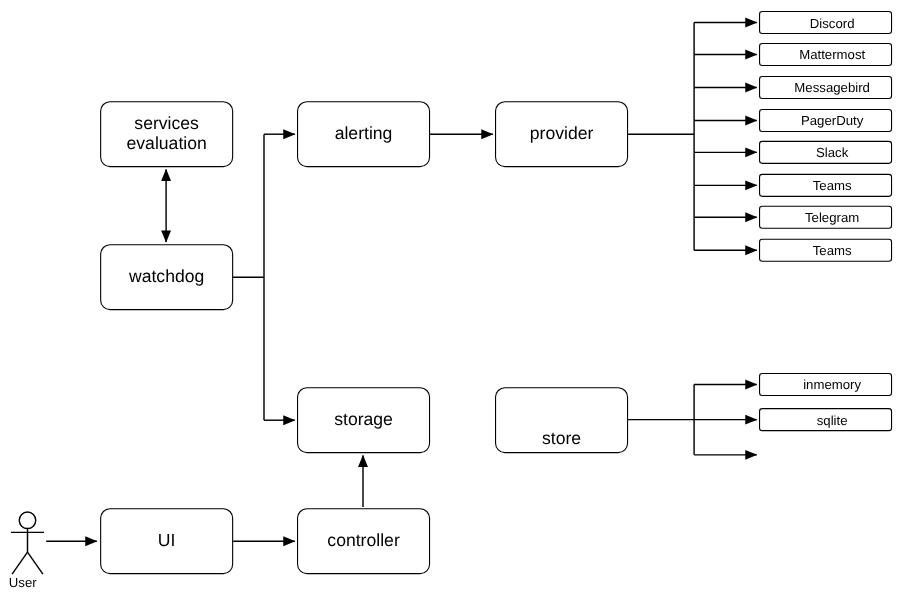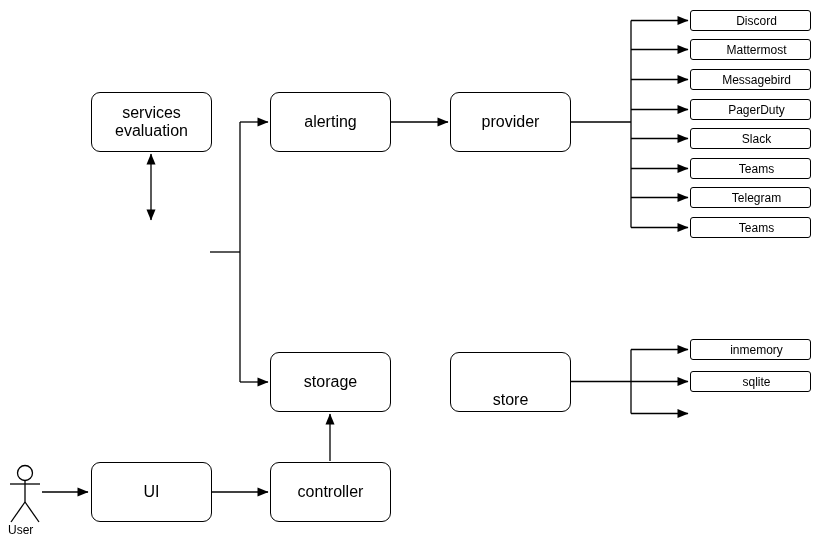--- a/index.html
+++ b/index.html
@@ -131,20 +131,23 @@
       <line x1="25" y1="480.5" x2="25" y2="502"></line>
       <line x1="10" y1="484" x2="40" y2="484"></line>
       <line x1="25" y1="502" x2="11" y2="522"></line>
       <line x1="25" y1="502" x2="39" y2="522"></line>
     </g>
   </svg>
 
   <div class="node" id="node-services-evaluation">
     <span>services evaluation</span>
   </div>
+  <div class="node" id="node-watchdog">
+    <span>watchdog</span>
+  </div>
   <div class="node" id="node-alerting">
     <span>alerting</span>
   </div>
   <div class="node" id="node-provider">
     <span>provider</span>
   </div>
   <div class="node" id="node-storage">
     <span>storage</span>
   </div>
   <div class="node" id="node-store">

